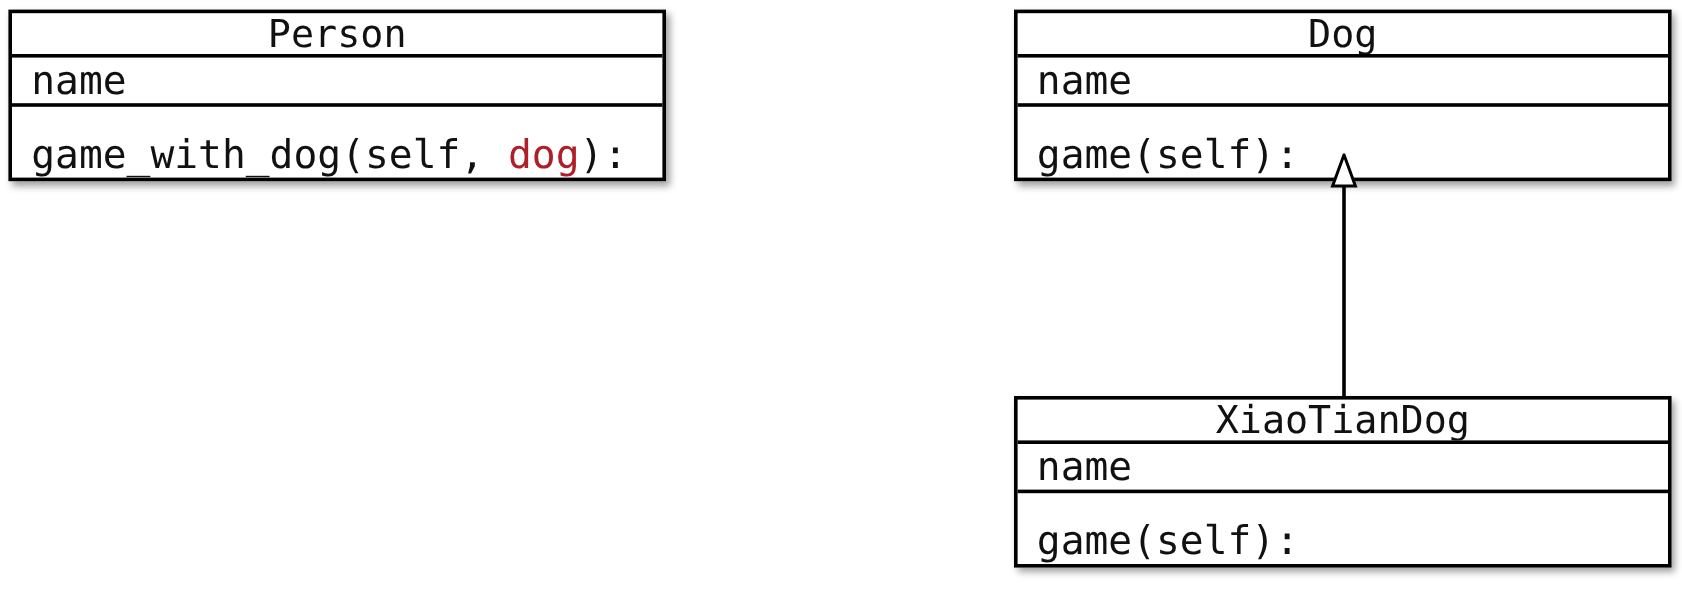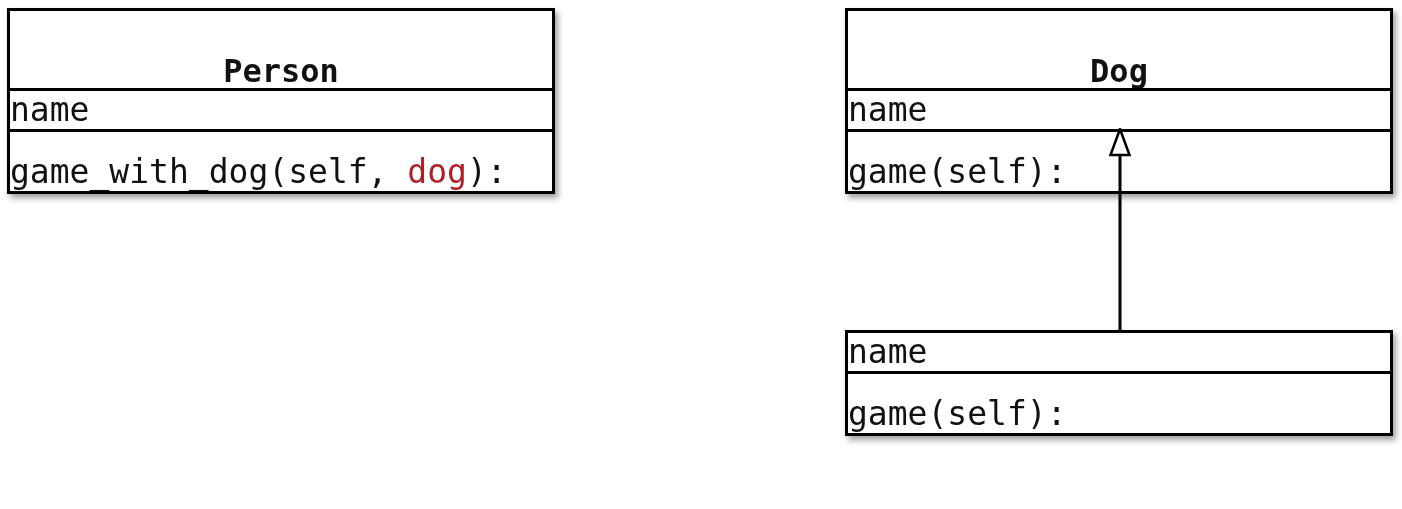--- a/index.html
+++ b/index.html
@@ -32,31 +32,30 @@
   }
   .box-person { left: 7px; top: 8px; }
   .box-dog { left: 845px; top: 8px; }
   .box-xiaotiandog { left: 845px; top: 330px; }
 
   .class-title {
     height: 34px;
     line-height: 34px;
     border-bottom: 3px solid var(--stroke);
     font-size: 32px;
-    font-weight: bold;
+    font-weight: normal;
     text-align: center;
     overflow: hidden;
-    margin-top: 43px;
   }
   .class-row {
     height: 38px;
     line-height: 38px;
     border-bottom: 3px solid var(--stroke);
     font-size: 33px;
-    padding-left: 0;
+    padding-left: 16px;
     overflow: hidden;
   }
   .class-row.last { border-bottom: none; margin-top: 21px; }
   .row-text { white-space: pre; }
   .param-highlight { color: var(--highlight); }
 
   .inheritance-arrow {
     position: absolute;
     left: 1105px;
     top: 128px;
@@ -73,20 +72,21 @@
     <div class="class-row last"><span class="row-text"><span>game_with_dog(self, </span><span class="param-highlight">dog</span><span>):</span></span></div>
   </div>
 
   <div class="class-box box-dog">
     <div class="class-title">Dog</div>
     <div class="class-row"><span class="row-text">name</span></div>
     <div class="class-row last"><span class="row-text">game(self):</span></div>
   </div>
 
   <div class="class-box box-xiaotiandog">
+    <div class="class-title">XiaoTianDog</div>
     <div class="class-row"><span class="row-text">name</span></div>
     <div class="class-row last"><span class="row-text">game(self):</span></div>
   </div>
 
   <svg class="inheritance-arrow" width="30" height="202" viewBox="0 0 30 202" aria-hidden="true">
     <line x1="15" y1="26" x2="15" y2="202" stroke="var(--stroke)" stroke-width="3"></line>
     <polygon points="15,1 24.5,27 5.5,27" fill="#ffffff" stroke="var(--stroke)" stroke-width="2.5"></polygon>
   </svg>
 
 </div>

